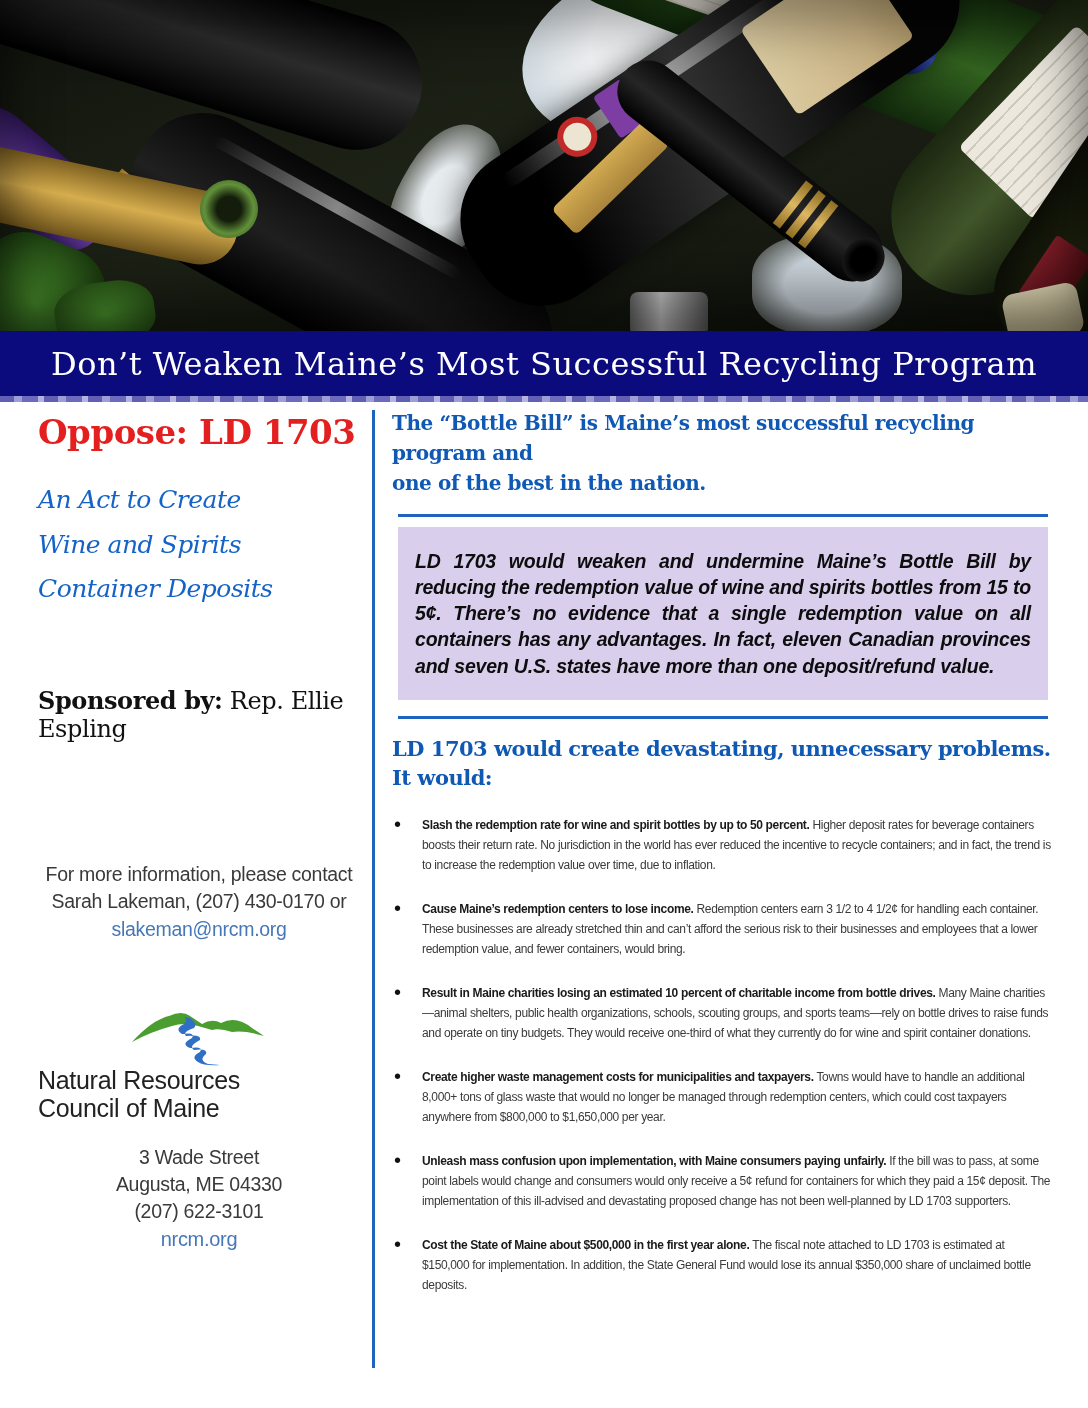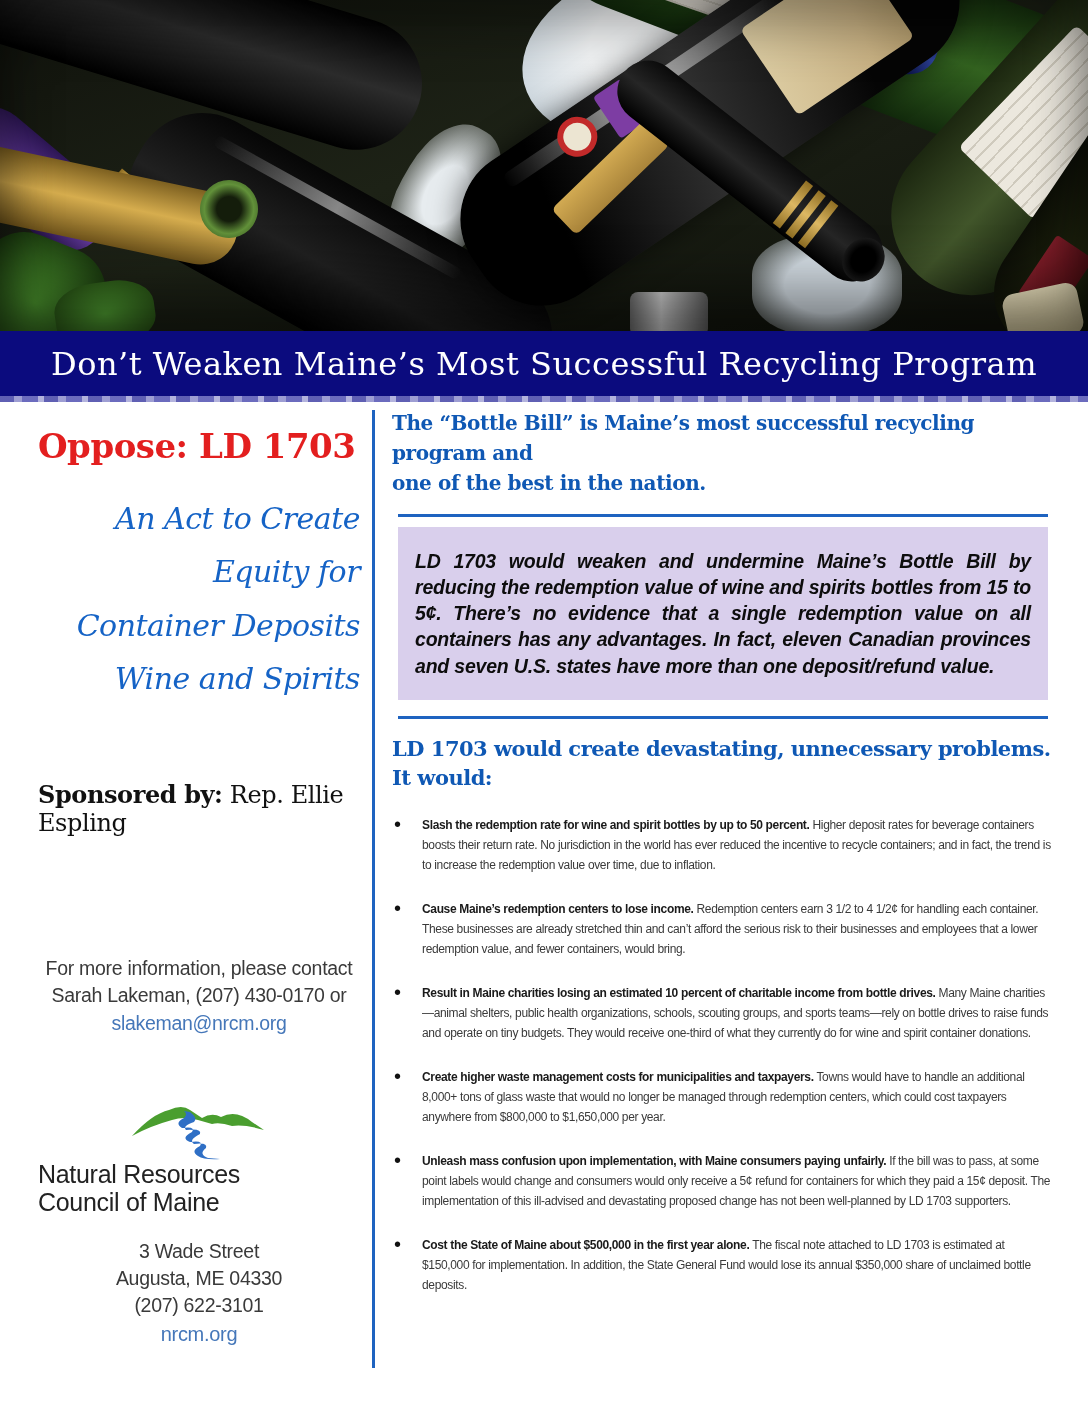--- a/index.html
+++ b/index.html
@@ -88,25 +88,25 @@
   .banner{position:absolute;left:0;top:331px;width:1088px;height:65px;background:var(--banner_navy);
       display:flex;align-items:center;justify-content:center;}
   .banner-title{color:#ffffff;font-family:"DejaVu Serif",serif;font-size:32px;font-weight:500;
       letter-spacing:.5px;white-space:nowrap;}
   .pixel-strip{position:absolute;left:0;top:396px;width:1088px;height:6px;opacity:.75;
       background:repeating-linear-gradient(90deg,#2a2a9a 0 14px,#7d7dc4 14px 22px,#3a3aa8 22px 38px,#9a9ad2 38px 44px);}
 
   
   .divider{position:absolute;left:372px;top:410px;width:3px;height:958px;background:var(--divider_blue);}
 
-  .left-col{position:absolute;left:38px;top:426px;width:322px;}
+  .left-col{position:absolute;left:38px;top:412px;width:322px;}
   .oppose{font-family:"DejaVu Serif",serif;font-weight:700;font-size:34px;color:var(--accent_red);
       letter-spacing:-.5px;}
-  .act-title{margin-top:26px;font-family:"DejaVu Serif",serif;font-style:italic;font-size:30px;
-      color:var(--title_blue);line-height:1.78;letter-spacing:-.5px;text-align:right;}
+  .act-title{margin-top:26px;font-family:"DejaVu Serif",serif;font-style:italic;font-size:25px;
+      color:var(--title_blue);line-height:1.78;letter-spacing:-.5px;}
   .act-title span{display:block;}
   .sponsored{margin-top:74px;font-family:"DejaVu Serif",serif;font-size:24px;color:#111;letter-spacing:-.4px;}
   .sponsored b{font-weight:700;}
   .contact{margin-top:118px;text-align:center;font-size:19.5px;color:var(--body_gray);line-height:1.42;
       letter-spacing:-.3px;}
   .contact a{color:var(--link_blue);text-decoration:none;}
   .logo-block{margin-top:58px;text-align:left;}
   .logo-block svg{display:block;margin:0 auto;}
   .logo-name{font-size:25px;color:#222;line-height:1.12;letter-spacing:-.3px;}
   .address{margin-top:22px;text-align:center;font-size:19.5px;color:var(--body_gray);line-height:1.4;
@@ -182,23 +182,22 @@
     <div class="banner-title">Don’t Weaken Maine’s Most Successful Recycling Program</div>
   </div>
   <div class="pixel-strip"></div>
 
   <div class="divider"></div>
 
   <div class="left-col">
     <div class="oppose">Oppose: LD 1703</div>
     <div class="act-title">
       <span>An Act to Create</span>
-      <span>Equity for</span>
+      <span>Wine and Spirits</span>
       <span>Container Deposits</span>
-      <span>Wine and Spirits</span>
     </div>
     <div class="sponsored">
       <b>Sponsored by:</b><span> Rep. Ellie Espling</span>
     </div>
     <div class="contact">
       <span>For more information, please contact</span><br>
       <span>Sarah Lakeman, (207) 430-0170 or</span><br>
       <a href="#">slakeman@nrcm.org</a>
     </div>
     <div class="logo-block">

